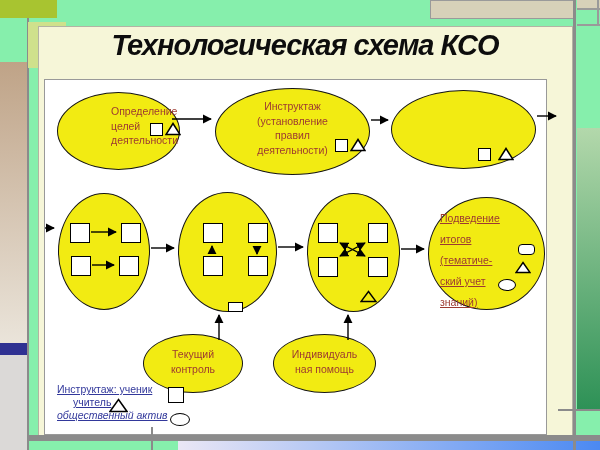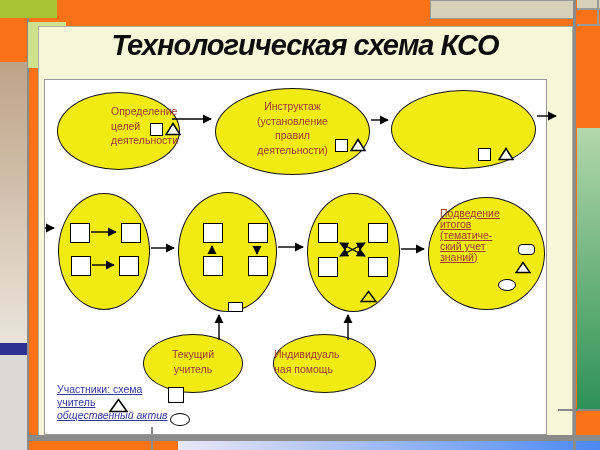--- a/index.html
+++ b/index.html
@@ -1,16 +1,16 @@
 <!DOCTYPE html>
 <html><head>
 <meta charset="utf-8">
 <style>
   html,body{margin:0;padding:0;background:#fff;}
-  .slide{position:relative;width:600px;height:450px;background:#f97316;overflow:hidden;
+  .slide{position:relative;width:600px;height:450px;background:#86efac;overflow:hidden;
          font-family:"Liberation Sans",sans-serif;}
   .abs{position:absolute;}
 
   
   .bar-lime{left:0;top:0;width:57px;height:18px;background:#a8c430;}
   .tan-tr{left:430px;top:0;width:142px;height:17px;background:#d7d1b9;border:1px solid #9a9a9a;}
   .tan-tr2{left:577px;top:0;width:23px;height:8px;background:#d7d1b9;border-bottom:2px solid #9a9a9a;}
   .line-tr{left:577px;top:24px;width:23px;height:2px;background:#9a9a9a;}
   .edge-tr{left:597px;top:0;width:2px;height:26px;background:#9a9a9a;}
   .vline-left{left:27px;top:18px;width:2px;height:432px;background:#8b8b8b;}
@@ -40,25 +40,25 @@
   .e-goal{left:57px;top:92px;width:123px;height:78px;}
   .e-goal .ntext{left:25px;top:11px;margin-left:28px;}
   .e-brief{left:215px;top:88px;width:155px;height:87px;}
   .e-brief .ntext{left:0;right:0;top:10px;text-align:center;}
   .e-dist{left:391px;top:90px;width:145px;height:79px;}
   .e-dist .ntext{left:13px;top:8px;}
   .c-work1{left:58px;top:193px;width:92px;height:117px;}
   .c-work2{left:178px;top:192px;width:99px;height:120px;}
   .c-work3{left:307px;top:193px;width:93px;height:119px;}
   .e-sum{left:428px;top:197px;width:117px;height:113px;}
-  .e-sum .ntext{left:11px;top:10px;line-height:11px;}
+  .e-sum .ntext{left:11px;top:10px;line-height:21px;}
   .e-tk{left:143px;top:334px;width:100px;height:59px;}
   .e-tk .ntext{left:0;right:0;top:12px;text-align:center;}
   .e-ip{left:273px;top:334px;width:103px;height:59px;}
-  .e-ip .ntext{left:0;right:0;top:12px;text-align:left;}
+  .e-ip .ntext{left:0;right:0;top:12px;text-align:center;}
 
   
   .psq{position:absolute;background:#fff;border:1.6px solid #000;box-sizing:border-box;}
   .poval{position:absolute;background:#fff;border:1.5px solid #000;border-radius:50%;box-sizing:border-box;}
   .prrect{position:absolute;background:#fff;border:1.5px solid #000;border-radius:4px;box-sizing:border-box;}
   .ptri{position:absolute;}
 
   
   .m13{width:13px;height:13px;}
   .sq20{width:20px;height:20px;}
@@ -156,30 +156,30 @@
 знаний)</div>
     <div class="prrect" style="left:89px;top:46px;width:17px;height:11px;"></div>
     <svg class="ptri" style="left:86px;top:63px;" width="16" height="13">
         <polygon points="8,1.5 15,11.5 1,11.5" fill="#fff" stroke="#000" stroke-width="1.4"></polygon>
       </svg>
     <div class="poval" style="left:69px;top:81px;width:18px;height:12px;"></div>
   </div>
 
   <div class="node e-tk">
     <div class="ntext">Текущий
-учитель</div>
+контроль</div>
   </div>
   <div class="node e-ip">
     <div class="ntext">Индивидуаль
 ная помощь</div>
   </div>
 
   <div class="abs legend">
-    <div class="lbl" style="left:0;top:0;">Участники: схема</div>
-    <div class="lbl" style="left:0;top:13px;">учитель</div>
+    <div class="lbl" style="left:0;top:0;">Инструктаж: ученик</div>
+    <div class="lbl" style="left:16px;top:13px;">учитель</div>
     <div class="lbl" style="left:0;top:26px;font-style:italic;">общественный актив</div>
     <div class="psq" style="left:111px;top:4px;width:16px;height:16px;"></div>
     <svg class="ptri" style="left:52px;top:15px;" width="19" height="15">
         <polygon points="9.5,1.5 18,13.5 1,13.5" fill="#fff" stroke="#000" stroke-width="1.5"></polygon>
       </svg>
     <div class="poval" style="left:113px;top:30px;width:20px;height:13px;"></div>
   </div>
 
   <svg class="abs arrows" viewBox="0 0 600 450">
     <defs>

